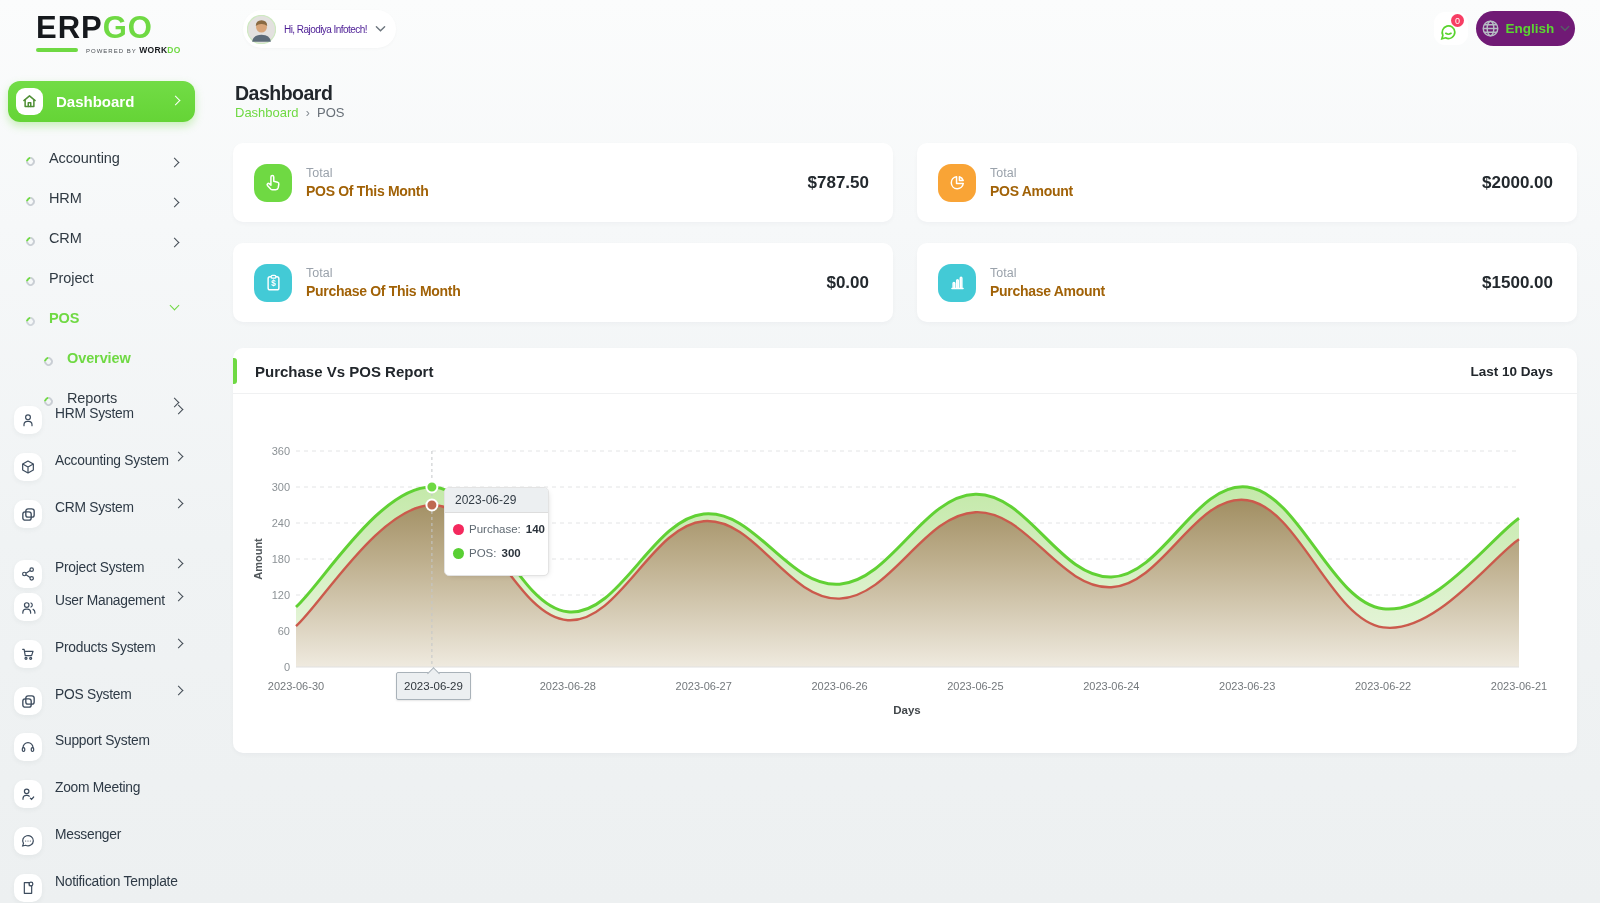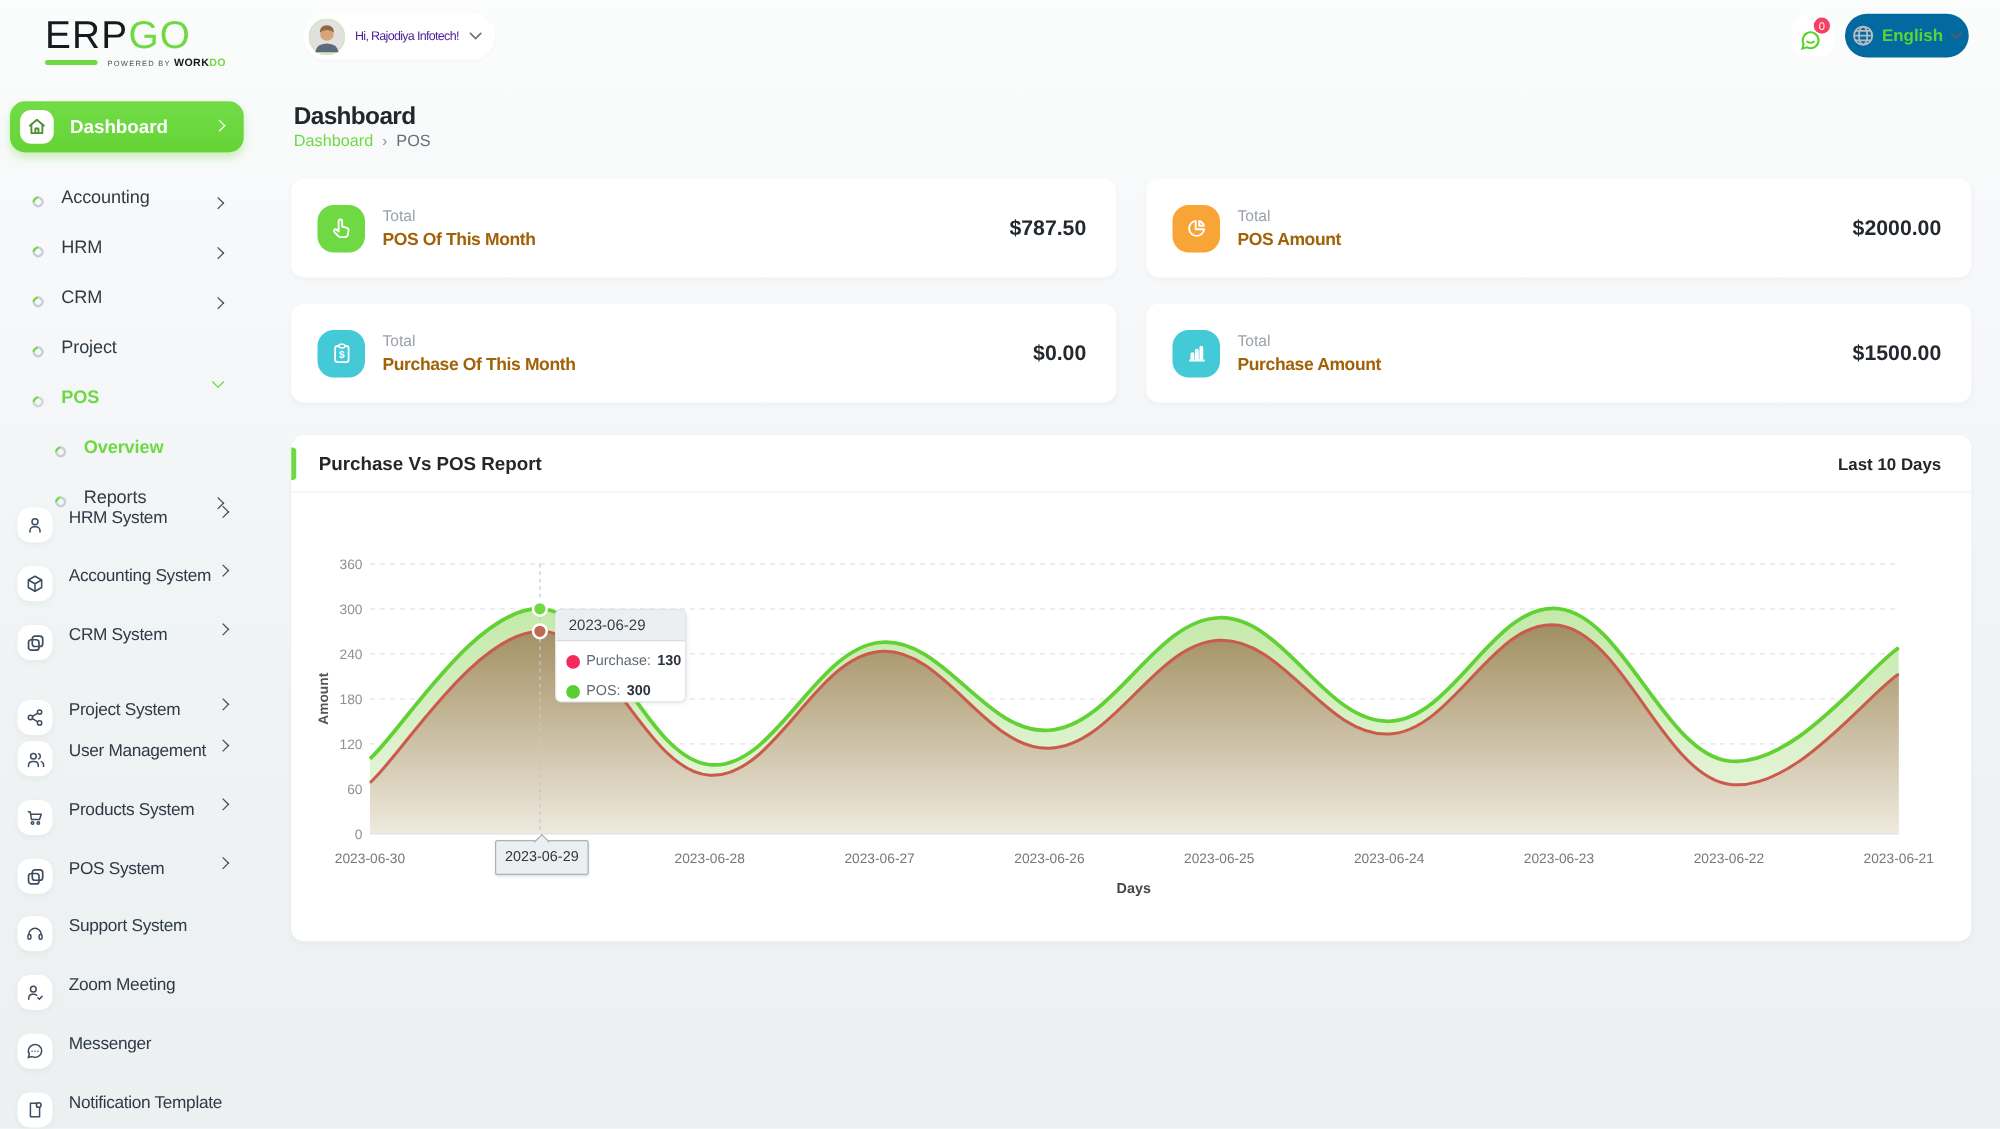--- a/index.html
+++ b/index.html
@@ -1,31 +1,31 @@
 <!DOCTYPE html>
 <html><head>
 <meta charset="utf-8">
 <style>
 *{margin:0;padding:0;box-sizing:border-box}
 html,body{width:1600px;height:903px;overflow:hidden}
 body{font-family:"Liberation Sans",sans-serif;position:relative;
 background:linear-gradient(180deg,#fbfcfc 0%,#f6f8f9 25%,#f0f3f4 60%,#edf0f1 100%);}
 .abs{position:absolute}
 
-.logo-erp{font-weight:normal;font-size:31px;letter-spacing:1px;color:#16191d}
+.logo-erp{font-weight:bold;font-size:31px;letter-spacing:1px;color:#16191d}
 .logo-go{color:#6fd943}
 .menu-item{position:absolute;left:0;width:210px;height:40px;display:flex;align-items:flex-end;color:#303a43;font-size:14.5px;letter-spacing:-0.1px}
 .menu-item .bullet{margin-left:26px;margin-right:14px}
 .bullet{width:9px;height:9px;border-radius:50%;border:2.5px solid #c9ced4;border-top-color:#6fd943;transform:rotate(-45deg);display:inline-block}
 .chev{position:absolute;right:32px;width:7px;height:7px;border-top:1.7px solid #424b54;border-right:1.7px solid #424b54;transform:rotate(45deg)}
 .mi2{position:absolute;left:0;width:210px;height:47px;display:flex;align-items:flex-start;color:#2e3a46;font-size:13.8px;letter-spacing:-0.25px}
 .icbox{width:28px;height:28px;background:#fff;border-radius:10px;margin-left:14px;margin-right:13px;display:flex;align-items:center;justify-content:center;box-shadow:0 2px 5px rgba(40,50,60,.05)}
 
 .userpill{position:absolute;left:243px;top:10px;height:38px;background:#fff;border-radius:19px;display:flex;align-items:center;padding:0 10px 0 4px;box-shadow:0 1px 3px rgba(0,0,0,.03)}
-.langpill{position:absolute;left:1476px;top:11px;width:99px;height:35px;background:#0369a1;border-radius:18px;display:flex;align-items:center;justify-content:center;gap:6px}
+.langpill{position:absolute;left:1476px;top:11px;width:99px;height:35px;background:#701a75;border-radius:18px;display:flex;align-items:center;justify-content:center;gap:6px}
 .chatbox{position:absolute;left:1434px;top:12px;width:34px;height:33px;background:#fff;border-radius:11px;display:flex;align-items:center;justify-content:center}
 .badge0{position:absolute;left:1451px;top:14px;width:13px;height:13px;border-radius:50%;background:#f73e64;color:#fff;font-size:9px;display:flex;align-items:center;justify-content:center}
 
 .card{position:absolute;background:#fff;border-radius:10px;box-shadow:0 2px 4px rgba(30,40,50,.03)}
 .scard{width:660px;height:79px;display:flex;align-items:center;padding:0 24px 0 21px}
 .sicon{width:38px;height:38px;border-radius:13px;display:flex;align-items:center;justify-content:center;margin-right:14px}
 .stot{font-size:12.5px;color:#9aa2ab;margin-bottom:3px}
 .stitle{font-size:14px;font-weight:bold;color:#a16207;letter-spacing:-0.3px}
 .sprice{margin-left:auto;font-size:17px;font-weight:bold;color:#23292e}
 
@@ -292,21 +292,21 @@
   </g>
   <text x="262" y="559" font-family="Liberation Sans" font-size="11px" font-weight="bold" fill="#51575b" text-anchor="middle" transform="rotate(-90 262 559)">Amount</text>
   <text x="907" y="714" font-family="Liberation Sans" font-size="11.5px" font-weight="bold" fill="#42474b" text-anchor="middle">Days</text>
 </svg>
 
 <div class="apex-tip">
   <div class="tt-head">2023-06-29</div>
   <div class="tt-row">
       <span class="tt-dot" style="background:#f4295e"></span>
       <span class="tt-lab">Purchase:</span>
-      <span class="tt-val">130</span>
-    </div>
-  <div class="tt-row" style="padding-top:8px;padding-bottom:2px">
+      <span class="tt-val">140</span>
+    </div>
+  <div class="tt-row" style="padding-top:8px;padding-bottom:16px">
       <span class="tt-dot" style="background:#59cf34"></span>
       <span class="tt-lab">POS:</span>
       <span class="tt-val">300</span>
     </div>
 </div>
 <div class="xtip">2023-06-29</div>
 
 </body></html>

